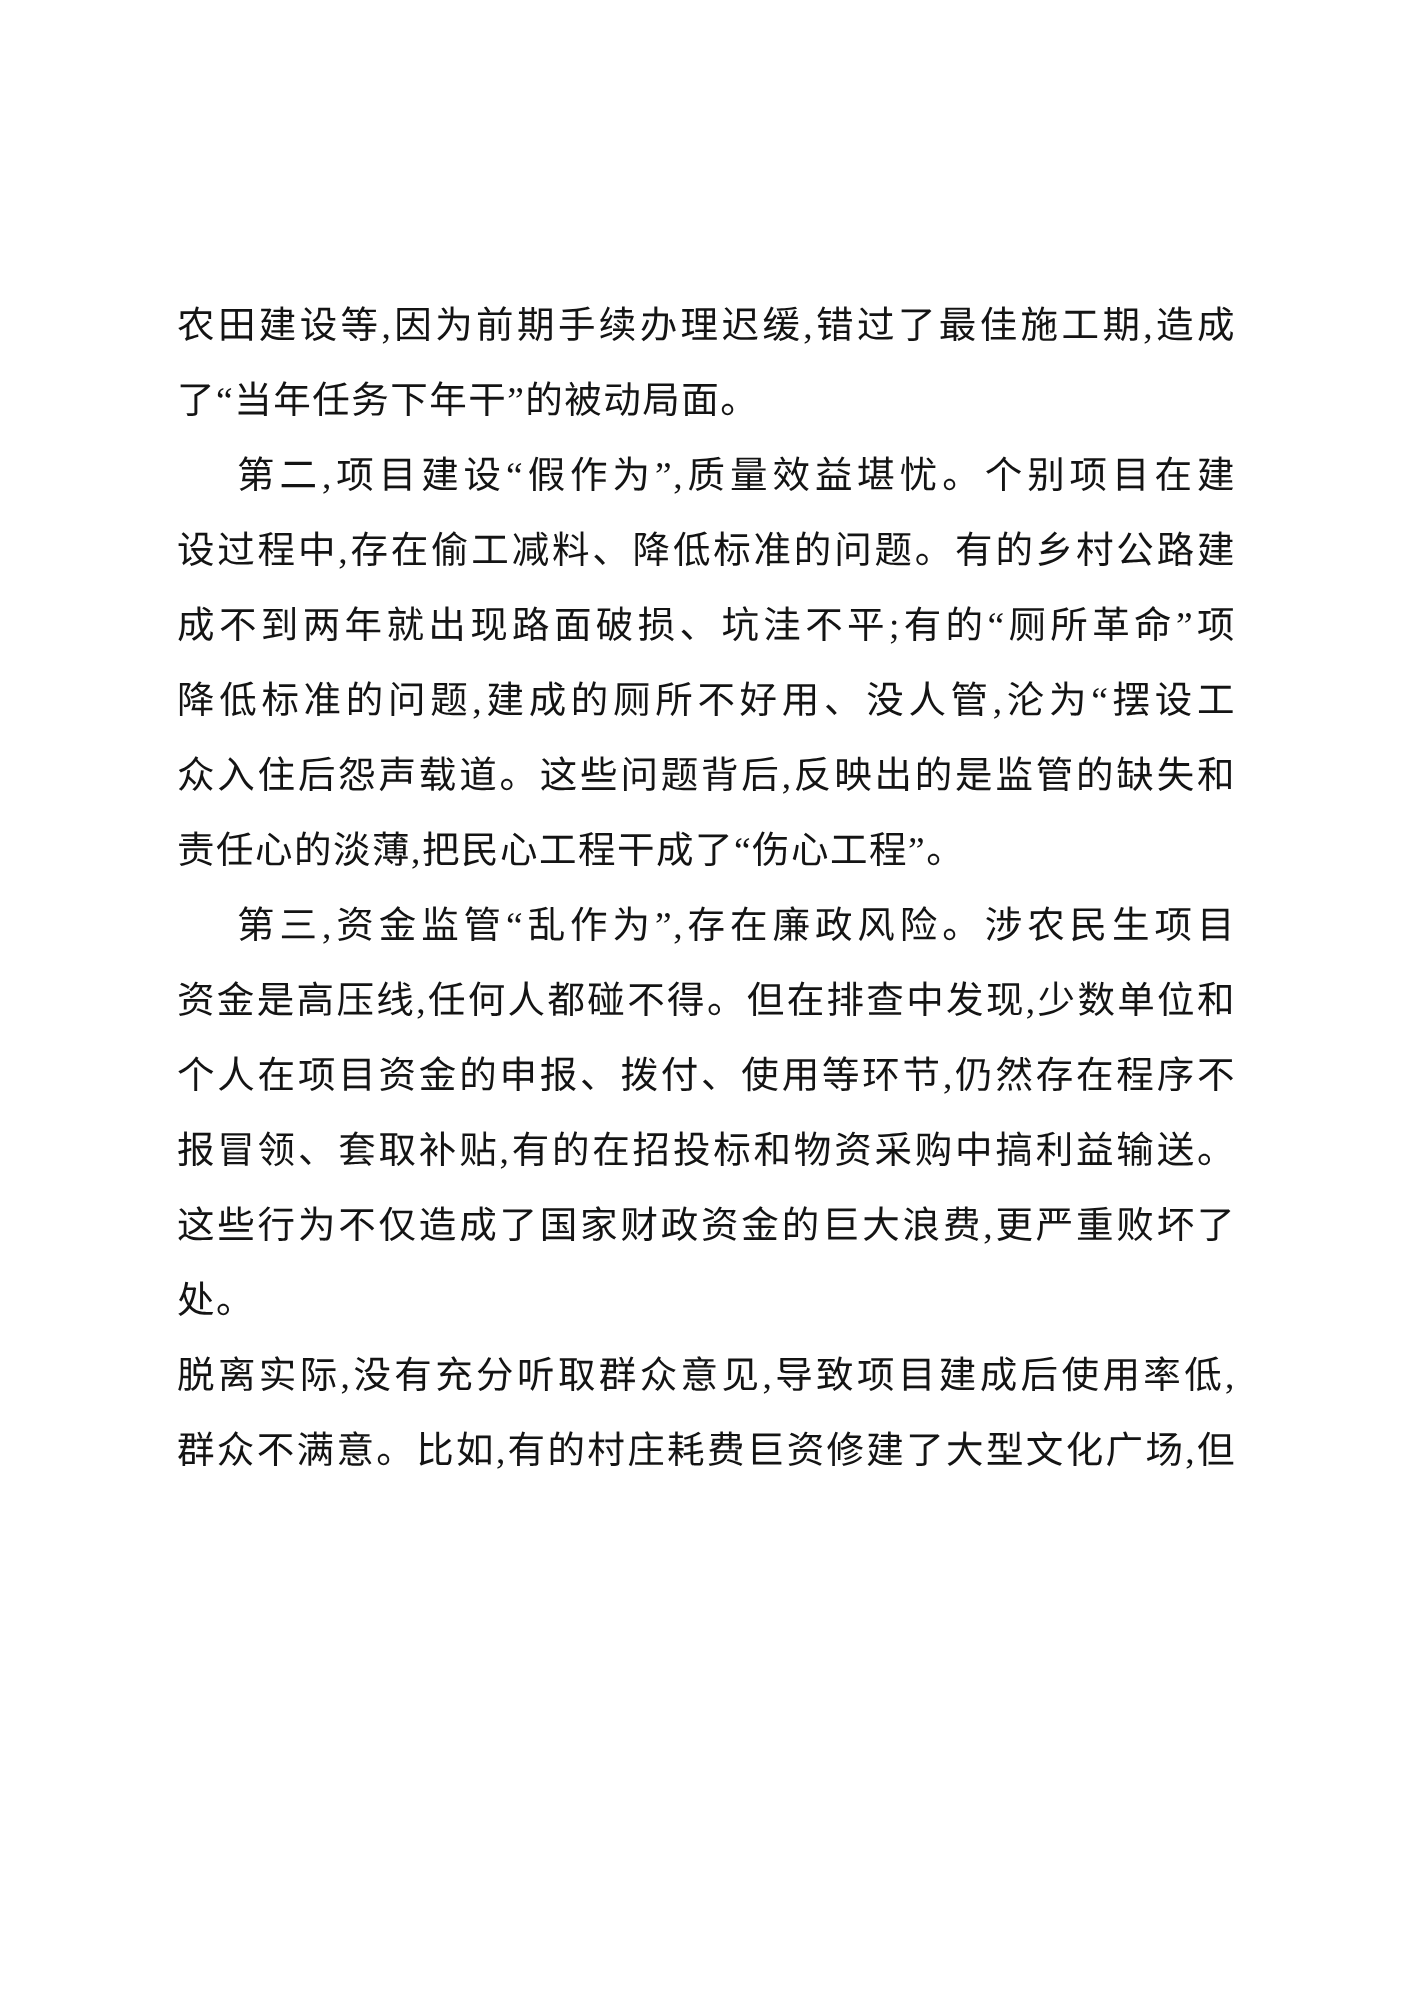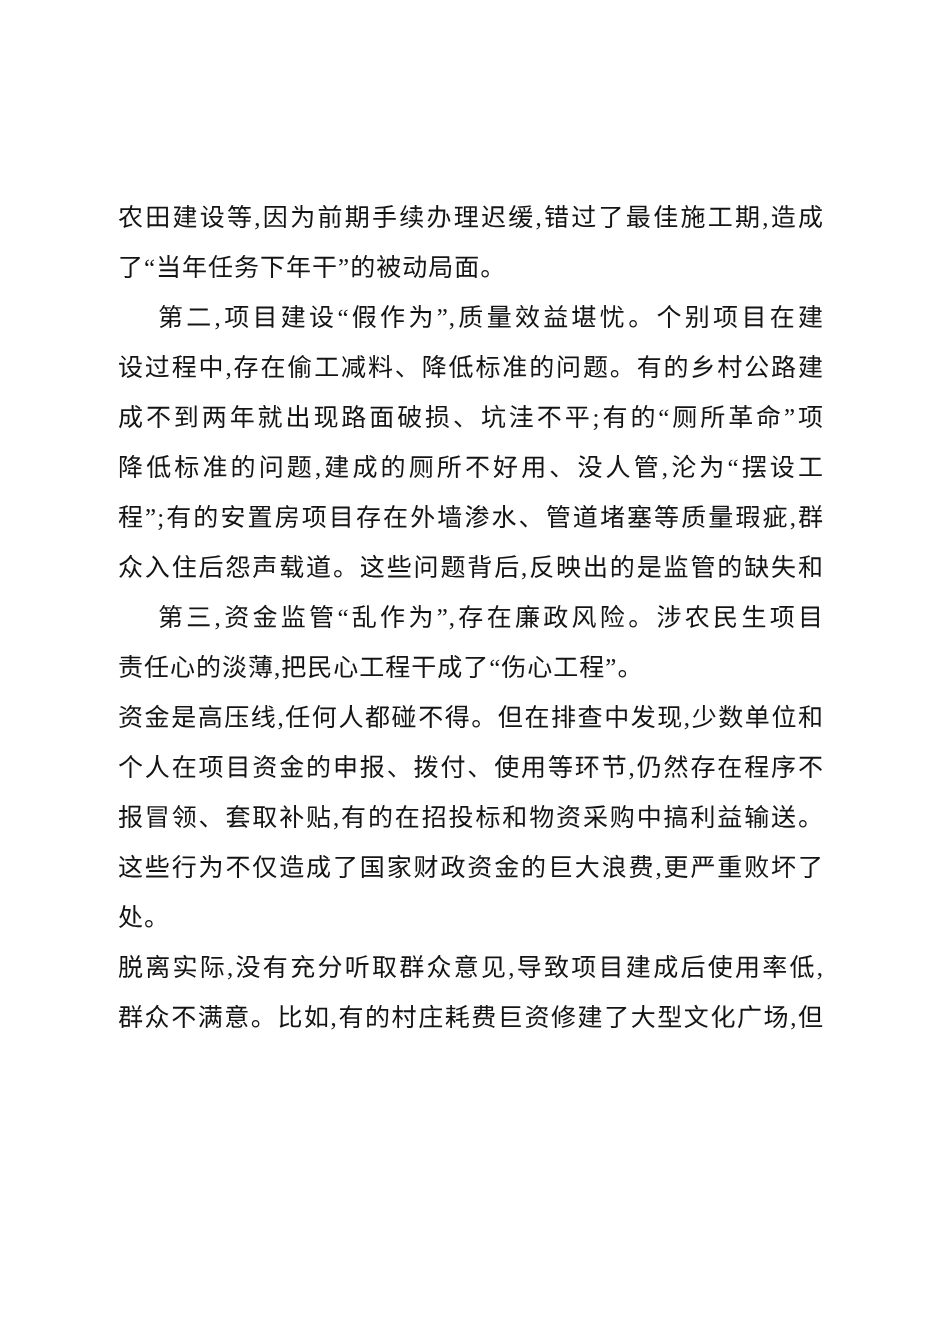--- a/index.html
+++ b/index.html
@@ -46,24 +46,23 @@
 <body>
 
 <div class="page" style="background: rgb(255, 255, 255);">
   <div class="doc" style="color: rgb(20, 20, 20);">
       <div class="line fill">农田建设等,因为前期手续办理迟缓,错过了最佳施工期,造成</div>
       <div class="line">了“当年任务下年干”的被动局面。</div>
       <div class="line fill indent">第二,项目建设“假作为”,质量效益堪忧。个别项目在建</div>
       <div class="line fill">设过程中,存在偷工减料、降低标准的问题。有的乡村公路建</div>
       <div class="line fill">成不到两年就出现路面破损、坑洼不平;有的“厕所革命”项</div>
       <div class="line fill">降低标准的问题,建成的厕所不好用、没人管,沦为“摆设工</div>
-      <div class="line fill">程”;有的安置房项目存在外墙渗水、管道堵塞等质量瑕疵,群</div>
       <div class="line fill">众入住后怨声载道。这些问题背后,反映出的是监管的缺失和</div>
+      <div class="line">责任心的淡薄,把民心工程干成了“伤心工程”。</div>
       <div class="line fill indent">第三,资金监管“乱作为”,存在廉政风险。涉农民生项目</div>
-      <div class="line">责任心的淡薄,把民心工程干成了“伤心工程”。</div>
       <div class="line fill">资金是高压线,任何人都碰不得。但在排查中发现,少数单位和</div>
       <div class="line fill">个人在项目资金的申报、拨付、使用等环节,仍然存在程序不</div>
       <div class="line fill">报冒领、套取补贴,有的在招投标和物资采购中搞利益输送。</div>
       <div class="line fill">这些行为不仅造成了国家财政资金的巨大浪费,更严重败坏了</div>
       <div class="line">处。</div>
       <div class="line fill">脱离实际,没有充分听取群众意见,导致项目建成后使用率低,</div>
       <div class="line fill">群众不满意。比如,有的村庄耗费巨资修建了大型文化广场,但</div>
     </div>
 </div>
 

